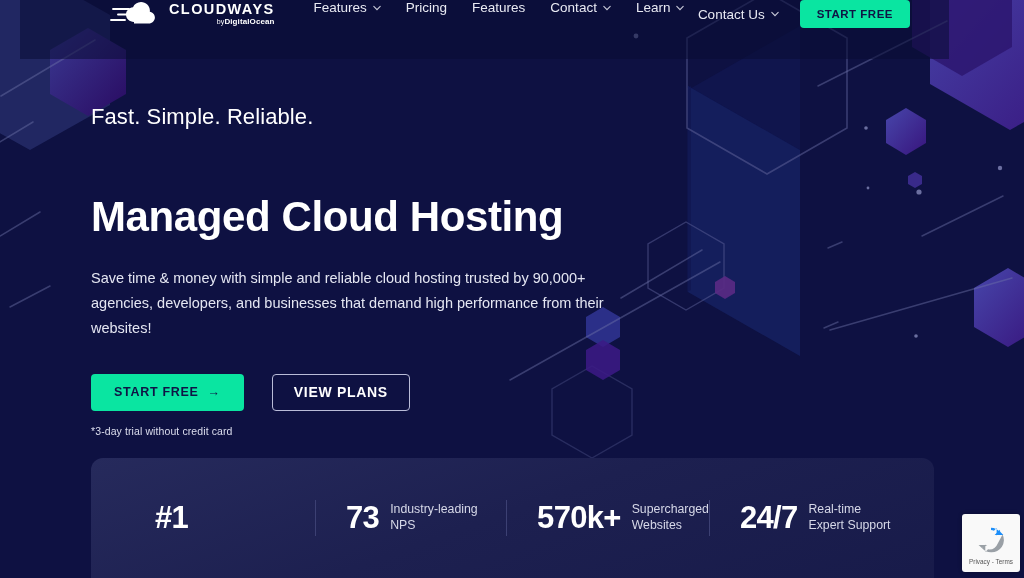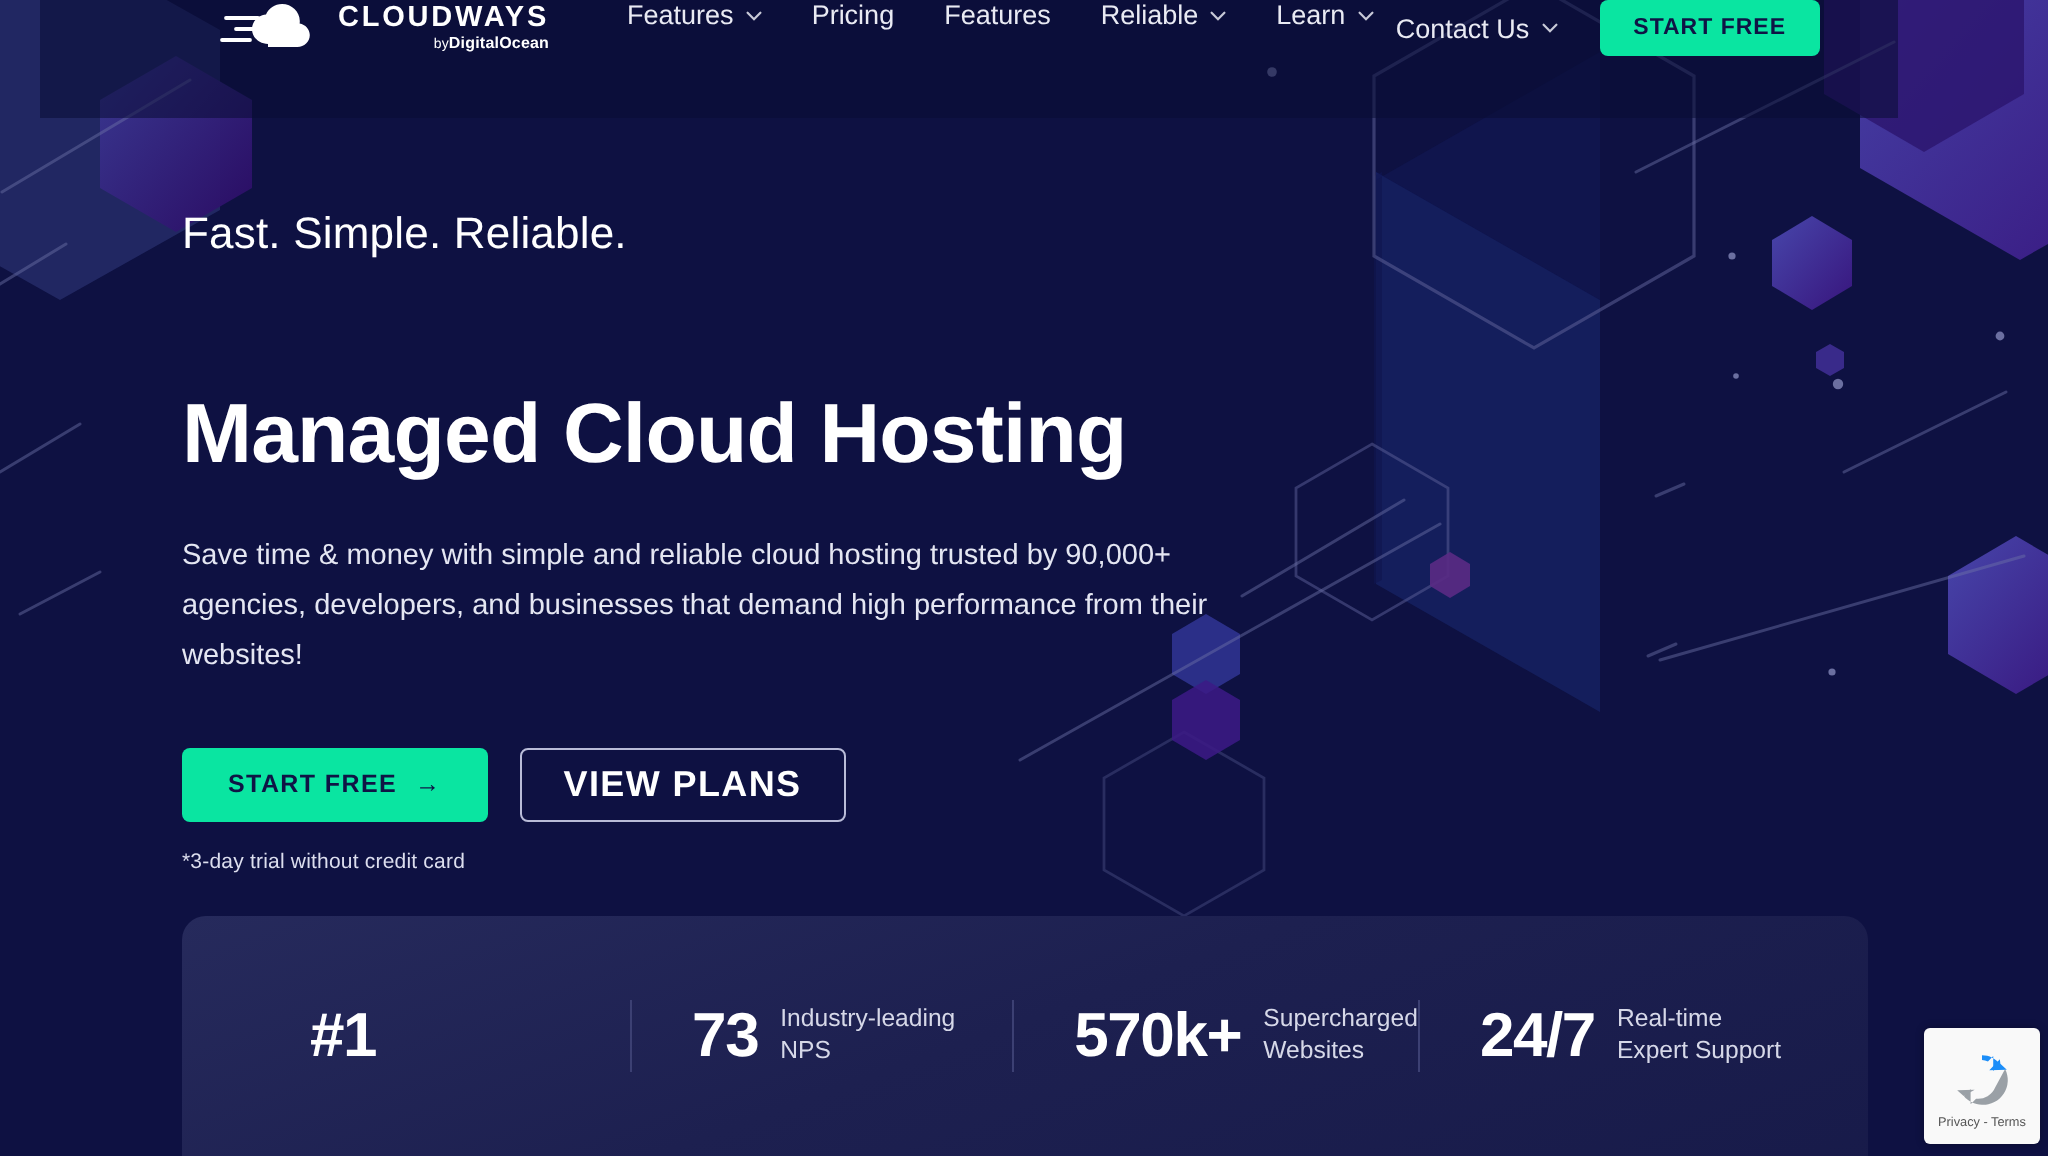--- a/index.html
+++ b/index.html
@@ -66,24 +66,25 @@
   .cta-row { margin-top:33px; display:flex; align-items:center; gap:16px; }
   .btn-start-free {
     background:#0ae5a1; color:#0f1445;
     font-size:12.5px; font-weight:bold; letter-spacing:.7px;
     padding:0 23px; height:37px; border-radius:4px; border:none; cursor:pointer;
     display:flex; align-items:center; gap:9px;
     font-family:"Liberation Sans", sans-serif;
   }
   .btn-view-plans {
     background:transparent; color:#fff; border:1.4px solid #b9bcd8;
-    font-size:18px; font-weight:bold; letter-spacing:.7px;
+    font-size:14px; font-weight:bold; letter-spacing:.7px;
     padding:0 21px; height:37px; border-radius:4px; cursor:pointer;
     display:flex; align-items:center;
     font-family:"Liberation Sans", sans-serif;
+    margin-left:12px;
   }
   .trial-note { margin-top:14px; font-size:10.5px; color:#dcdeee; letter-spacing:.1px; }
 
   
   .stats-card {
     position:absolute; left:91px; top:458px; width:843px; height:150px;
     border-radius:12px; z-index:4;
     background:linear-gradient(160deg,#262a5c 0%,#1d2050 45%,#171a49 100%);
   }
   .stats-inner { display:flex; align-items:center; height:120px; padding:0 34px; }
@@ -194,21 +195,21 @@
           <path d="M1 1.5 5 5.5 9 1.5" fill="none" stroke="#e9eaf3" stroke-width="1.4" stroke-linecap="round"></path>
         </svg>
     </div>
     <div class="nav-item">
       <span>Pricing</span>
     </div>
     <div class="nav-item">
       <span>Features</span>
     </div>
     <div class="nav-item">
-      <span>Reliable</span>
+      <span>Contact</span>
       <svg class="caret" viewBox="0 0 10 7">
           <path d="M1 1.5 5 5.5 9 1.5" fill="none" stroke="#e9eaf3" stroke-width="1.4" stroke-linecap="round"></path>
         </svg>
     </div>
     <div class="nav-item">
       <span>Learn</span>
       <svg class="caret" viewBox="0 0 10 7">
           <path d="M1 1.5 5 5.5 9 1.5" fill="none" stroke="#e9eaf3" stroke-width="1.4" stroke-linecap="round"></path>
         </svg>
     </div>

